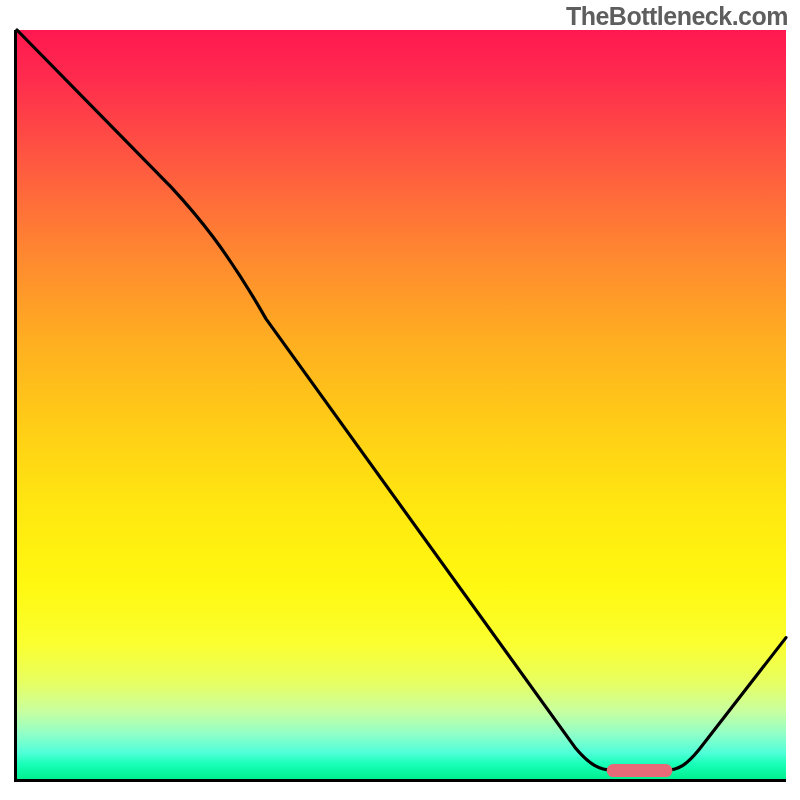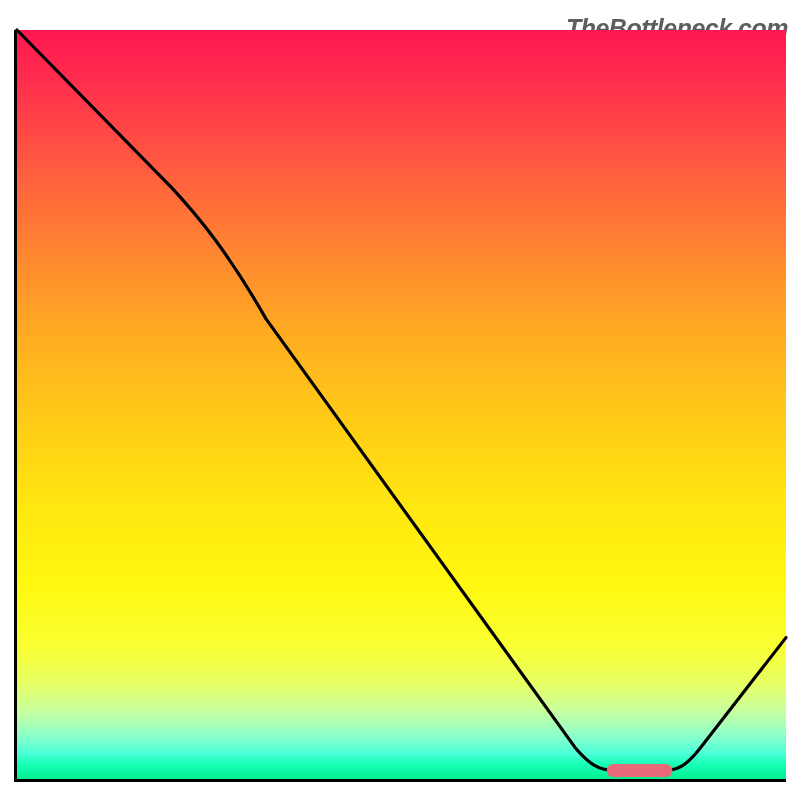--- a/index.html
+++ b/index.html
@@ -5,27 +5,26 @@
   * { margin: 0; padding: 0; box-sizing: border-box; }
   body {
     width: 800px;
     height: 800px;
     background: #ffffff;
     position: relative;
     font-family: Arial, Helvetica, sans-serif;
   }
   .watermark {
     position: absolute;
-    top: 14px;
+    top: 2px;
     right: 12px;
     font-size: 25px;
     font-weight: bold;
     color: #5e5e5e;
     letter-spacing: -0.5px;
-    font-style: italic;
   }
   .plot-area {
     position: absolute;
     left: 14px;
     top: 30px;
     width: 772px;
     height: 752px;
     border-left: 3px solid #000;
     border-bottom: 3px solid #000;
   }

